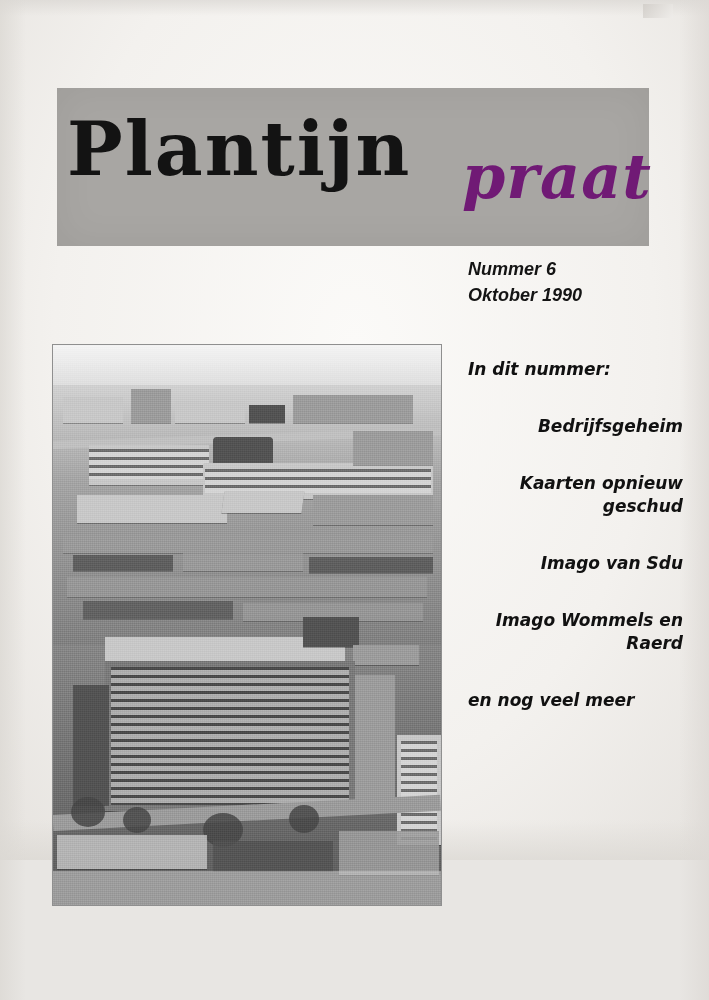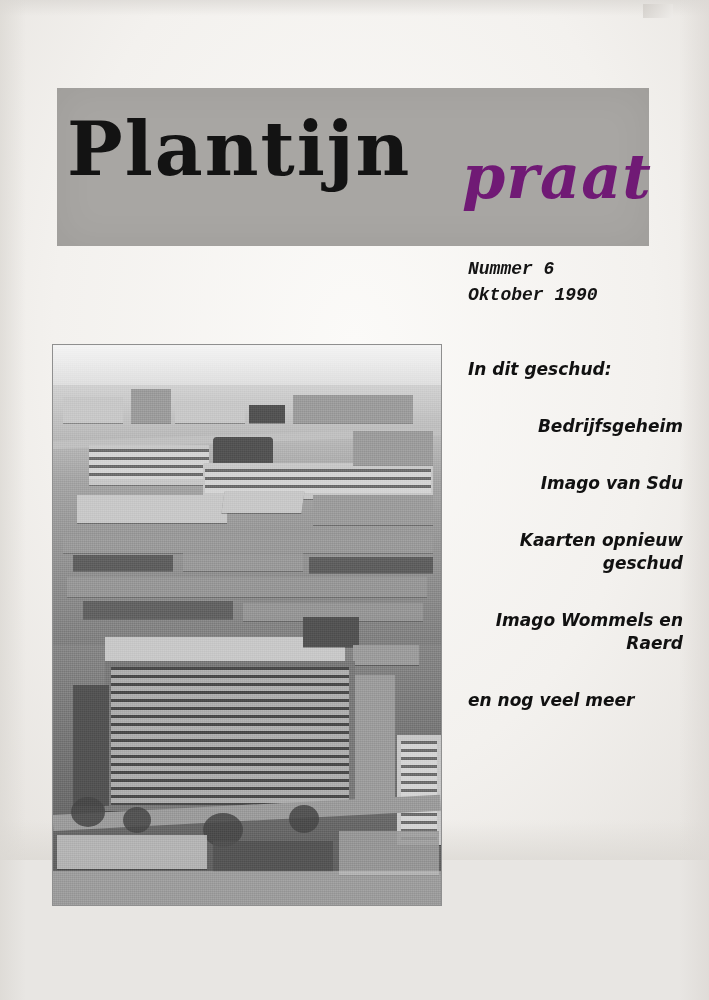--- a/index.html
+++ b/index.html
@@ -92,21 +92,21 @@
     color: #701a75;
     letter-spacing: 1px;
   }
 
   
   .issue-block {
     position: absolute;
     left: 468px;
     top: 256px;
     width: 220px;
-    font-family: Liberation Mono, monospace;
+    font-family: Liberation Sans, sans-serif;
     font-style: italic;
     font-weight: bold;
     font-size: 18px;
     line-height: 1.45;
     color: #141414;
   }
   .issue-line { white-space: nowrap; }
 
   
   .contents {
@@ -213,24 +213,24 @@
       <div class="title-sub">praat</div>
     </div>
   </div>
 
   <div class="issue-block">
     <div class="issue-line">Nummer  6</div>
     <div class="issue-line">Oktober 1990</div>
   </div>
 
   <div class="contents">
-    <div class="contents-heading">In dit geschud:</div>
+    <div class="contents-heading">In dit nummer:</div>
     <div class="contents-item">Bedrijfsgeheim</div>
+    <div class="contents-item">Kaarten opnieuw geschud</div>
     <div class="contents-item">Imago van Sdu</div>
-    <div class="contents-item">Kaarten opnieuw geschud</div>
     <div class="contents-item">Imago Wommels en Raerd</div>
     <div class="contents-footer">en nog veel meer</div>
   </div>
 
   <div class="photo">
     <div class="photo-sky"></div>
     <div class="photo-far"></div>
     <div class="photo-mid"></div>
     <div class="photo-near"></div>
 

